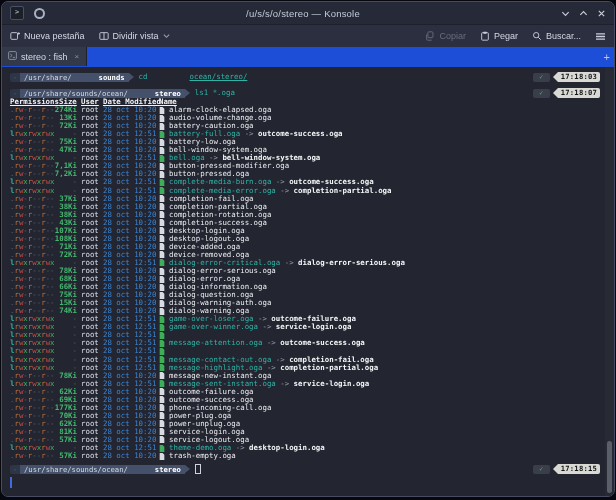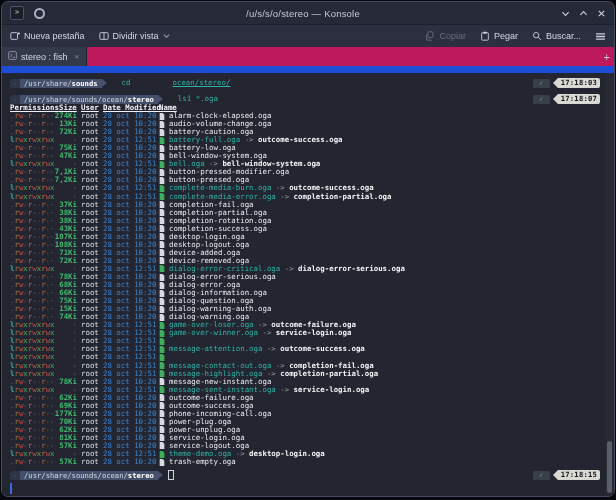--- a/index.html
+++ b/index.html
@@ -15,36 +15,36 @@
   .wctl{display:flex;gap:9px;align-items:center;}
   .wctl svg{display:block;}
   
   .toolbar{height:22px;background:#2b2f3f;border-top:1px solid #1e212c;display:flex;align-items:center;
     padding:0 8px;gap:14px;flex:0 0 auto;}
   .tbtn{display:flex;align-items:center;gap:4px;color:#d3d8e4;font-size:9px;cursor:default;}
   .tbtn.disabled{color:#676d80;}
   .tbtn svg{display:block;}
   .tb-spacer{flex:1;}
   
-  .tabbar{height:19px;background:#be185d;border-bottom:7px solid #1d4ed8;display:flex;align-items:stretch;
+  .tabbar{height:19px;background:#1d4ed8;border-bottom:1px solid #1d4ed8;display:flex;align-items:stretch;
     position:relative;flex:0 0 auto;}
   .tab{display:flex;align-items:center;gap:4px;background:#343949;padding:0 7px 0 6px;
     color:#d6dae5;font-size:9px;border-right:1px solid #1e212c;}
   .tabclose{color:#8a90a2;font-size:8px;margin-left:3px;}
   .plusbtn{position:absolute;right:4px;top:0;bottom:0;display:flex;align-items:center;color:#c3c8d4;font-size:11px;}
   
   .term{flex:1;position:relative;background:#232630;padding:5px 0 0 8px;
     font-family:"DejaVu Sans Mono",monospace;font-size:7.4px;line-height:8.05px;color:#eceef2;overflow:hidden;}
   .pline{height:10px;display:flex;align-items:center;}
   .gap6{height:6px;}.gap4{height:4px;}
   .miniseg{height:9px;width:10px;background:#2e3547;color:#7d8699;font-size:6px;line-height:9px;text-align:center;border-radius:2px 0 0 2px;}
   .seg{height:9px;background:#45516b;color:#d4dae6;font-size:7.2px;line-height:9px;padding:0 4px;white-space:pre;}
-  .seg b{color:#ffffff;}
+  .seg b{color:#ffffff;margin-left:27px;}
   .segarrow{width:0;height:0;border-top:4.5px solid transparent;border-bottom:4.5px solid transparent;border-left:5px solid #45516b;}
-  .cmd{color:#2fb3a6;margin-left:15px;white-space:pre;}
+  .cmd{color:#2fb3a6;margin-left:5px;white-space:pre;}
   .arg{color:#2fb3a6;white-space:pre;}
   .arg.u{text-decoration:underline;margin-left:42px;}
   .meta{margin-left:auto;margin-right:14px;display:flex;align-items:center;}
   .checkpill{height:9px;min-width:13px;background:#3a3e4b;border-radius:2px;color:#57b97c;
     font-size:6.5px;line-height:9px;text-align:center;padding:0 2px;margin-right:3px;}
   .timewrap{display:flex;align-items:flex-end;}
   .timetri{width:0;height:0;border-top:5px solid transparent;border-bottom:5px solid transparent;border-right:5px solid #d9d9d4;}
   .time{height:10px;background:#d9d9d4;color:#15161a;font-weight:bold;font-size:7.2px;line-height:10px;
     padding:0 3px;border-radius:0 2px 2px 0;letter-spacing:.2px;}
   .cursorbox{width:4.5px;height:8px;border:1px solid #cfd4dc;margin-left:5px;}

